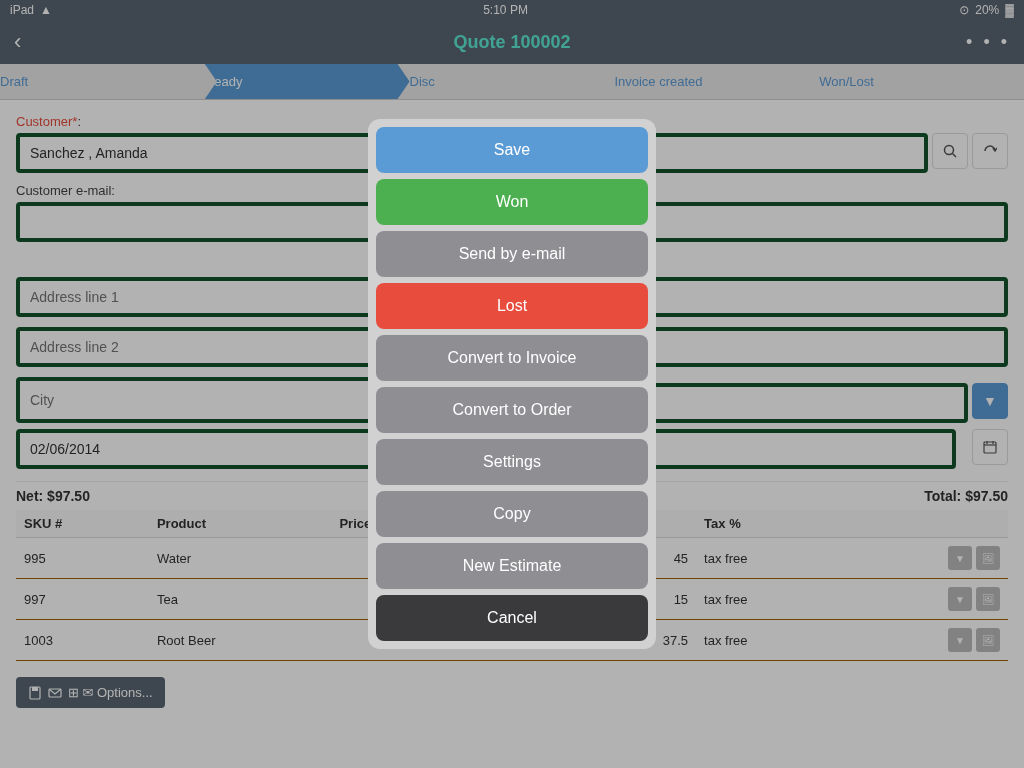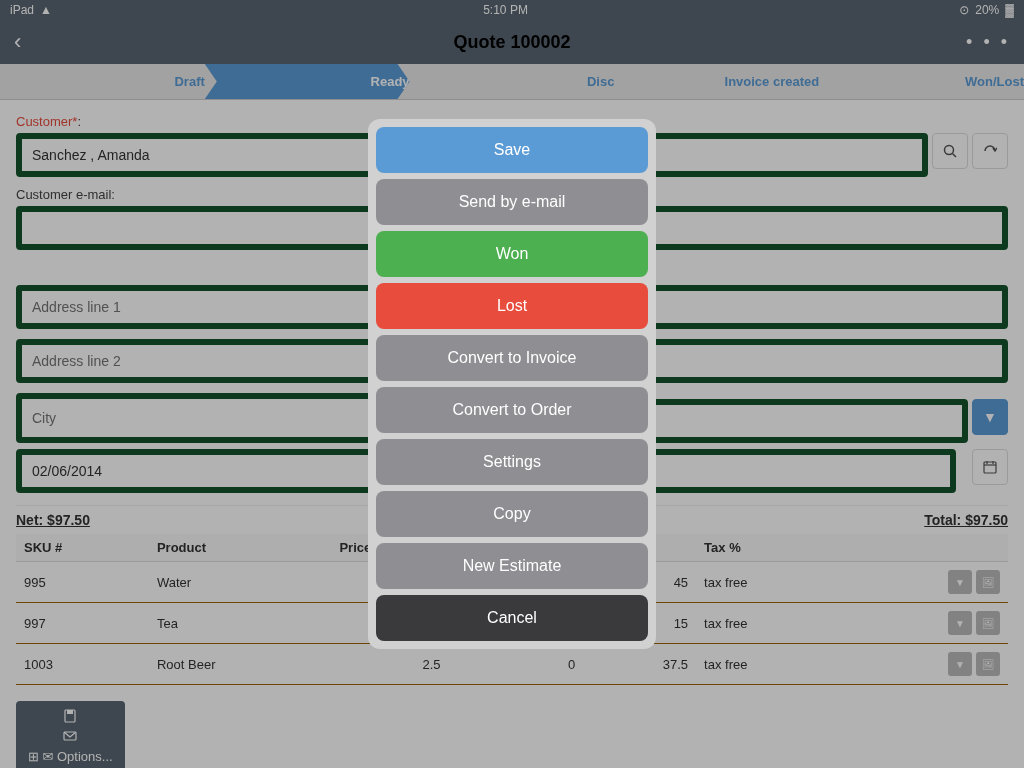--- a/index.html
+++ b/index.html
@@ -34,21 +34,21 @@
       align-items: center;
       justify-content: space-between;
       padding: 0 14px;
     }
     .header-back {
       color: white;
       font-size: 22px;
       cursor: pointer;
     }
     .header-title {
-      color: #000000;
+      color: #5eead4;
       font-size: 18px;
       font-weight: 600;
       position: absolute;
       left: 50%;
       transform: translateX(-50%);
     }
     .header-dots {
       color: white;
       font-size: 18px;
       letter-spacing: 3px;
@@ -60,25 +60,24 @@
       height: 36px;
       display: flex;
       align-items: center;
       border-bottom: 1px solid #ccc;
     }
     .progress-step {
       flex: 1;
       height: 100%;
       display: flex;
       align-items: center;
-      justify-content: flex-end;
+      justify-content: flex-start;
       font-size: 13px;
       position: relative;
       color: #5b9bd5;
-      font-weight: bold;
     }
     .progress-step.active {
       background: #5b9bd5;
       color: white;
       clip-path: polygon(0 0, calc(100% - 12px) 0, 100% 50%, calc(100% - 12px) 100%, 0 100%, 12px 50%);
     }
     .progress-step.active:first-child {
       clip-path: polygon(0 0, calc(100% - 12px) 0, 100% 50%, calc(100% - 12px) 100%, 0 100%);
     }
 
@@ -93,21 +92,21 @@
     .field-label {
       font-size: 13px;
       color: #444;
       margin-bottom: 4px;
       font-weight: 500;
     }
     .field-label span { color: #e74c3c; }
 
     .text-input {
       width: 100%;
-      border: 6px solid #14532d;
+      border: 4px solid #14532d;
       border-radius: 4px;
       padding: 8px 10px;
       font-size: 14px;
       color: #333;
       background: white;
       margin-bottom: 10px;
     }
 
     .customer-row {
       display: flex;
@@ -183,21 +182,20 @@
 
     
     .net-total-row {
       display: flex;
       justify-content: space-between;
       padding: 6px 0;
       font-size: 14px;
       font-weight: 600;
       color: #333;
       border-top: 1px solid #eee;
-      text-decoration: underline;
     }
 
     table {
       width: 100%;
       border-collapse: collapse;
       font-size: 13px;
       margin-bottom: 10px;
     }
     th {
       text-align: left;
@@ -234,21 +232,20 @@
       align-items: center;
       gap: 6px;
       background: #5a6672;
       color: white;
       border: none;
       border-radius: 4px;
       padding: 8px 12px;
       font-size: 13px;
       cursor: pointer;
       margin-top: 6px;
-      flex-direction: column;
     }
 
     
     .overlay {
       position: absolute;
       top: 0; left: 0; right: 0; bottom: 0;
       background: rgba(0,0,0,0.3);
       z-index: 100;
       display: flex;
       align-items: center;
@@ -450,22 +447,22 @@
         <polyline points="1,3 7,8 13,3" stroke="white" stroke-width="1.2"></polyline>
       </svg>
     <span>⊞ ✉ Options...</span>
   </button>
 
 </div>
 
 <div class="overlay">
   <div class="action-sheet">
     <button class="action-btn save">Save</button>
+    <button class="action-btn won">Won</button>
     <button class="action-btn gray">Send by e-mail</button>
-    <button class="action-btn won">Won</button>
     <button class="action-btn lost">Lost</button>
     <button class="action-btn gray">Convert to Invoice</button>
     <button class="action-btn gray">Convert to Order</button>
     <button class="action-btn gray">Settings</button>
     <button class="action-btn gray">Copy</button>
     <button class="action-btn gray">New Estimate</button>
     <button class="action-btn dark">Cancel</button>
   </div>
 </div>
 

